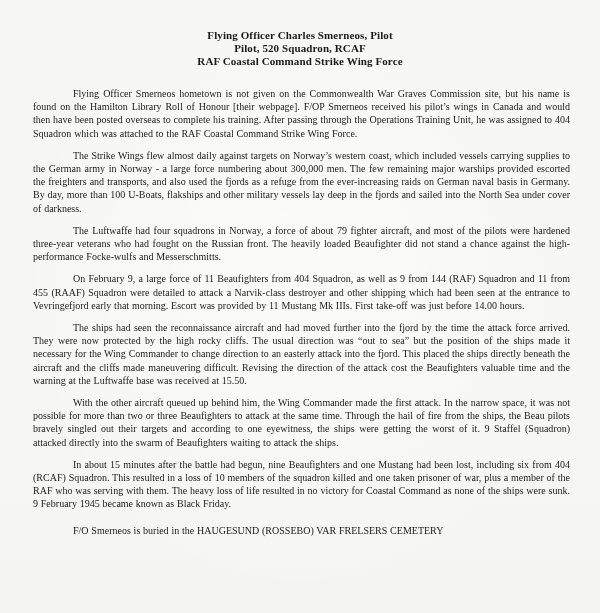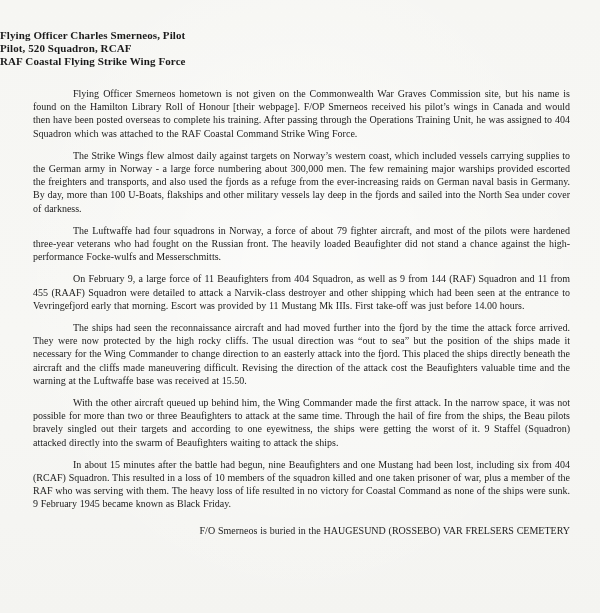--- a/index.html
+++ b/index.html
@@ -17,54 +17,54 @@
     height: 613px;
     background:
       radial-gradient(ellipse at 50% 45%, rgba(255,255,255,0.55) 0%, rgba(255,255,255,0) 70%),
       linear-gradient(180deg, #f6f6f3 0%, #f7f7f4 55%, #f4f4f1 100%);
     font-family: "Liberation Serif", "DejaVu Serif", serif;
     color: #1b1b1b;
     box-sizing: border-box;
   }
   .doc-header {
     padding-top: 29px;
-    text-align: left;
+    text-align: center;
     font-weight: bold;
     font-size: 11px;
     line-height: 13px;
     letter-spacing: 0.1px;
   }
   .doc-body {
     margin-left: 33px;
     margin-right: 30px;
     margin-top: 19px;
   }
   .para {
     margin: 0 0 9px 0;
     font-size: 10px;
     line-height: 13.2px;
     text-align: justify;
     text-indent: 40px;
     hyphens: none;
     word-spacing: 0.3px;
   }
   .closing-line {
-    text-align: right;
+    text-align: left;
     margin-top: 13px;
   }
 </style>
 </head>
 <body>
 
 <div class="page">
 
   <header class="doc-header">
     <div>Flying Officer Charles Smerneos, Pilot</div>
     <div>Pilot, 520 Squadron, RCAF</div>
-    <div>RAF Coastal Flying Strike Wing Force</div>
+    <div>RAF Coastal Command Strike Wing Force</div>
   </header>
 
   <main class="doc-body">
     <p class="para">Flying Officer Smerneos hometown is not given on the Commonwealth War Graves Commission site, but his name is found on the Hamilton Library Roll of Honour [their webpage].  F/OP Smerneos received his pilot’s wings in Canada and would then have been posted overseas to complete his training.   After passing through the Operations Training Unit, he was assigned to 404 Squadron which was attached to the RAF Coastal Command Strike Wing Force.</p>
     <p class="para">The Strike Wings flew almost daily against targets on Norway’s western coast, which included vessels carrying supplies to the German army in Norway - a large force numbering about 300,000 men. The few remaining major warships provided escorted the freighters and transports, and also used the fjords as a refuge from the ever-increasing raids on German naval basis in Germany.  By day, more than 100 U-Boats, flakships and other military vessels lay deep in the fjords and sailed into the North Sea under cover of darkness.</p>
     <p class="para">The Luftwaffe had four squadrons in Norway, a force of about 79 fighter aircraft, and most of the pilots were hardened three-year veterans who had fought on the Russian front.  The heavily loaded Beaufighter did not stand a chance against the high-performance Focke-wulfs and Messerschmitts.</p>
     <p class="para">On February 9, a large force of 11 Beaufighters from 404 Squadron, as well as 9 from 144 (RAF) Squadron and 11 from 455 (RAAF) Squadron were detailed to attack a Narvik-class destroyer and other shipping which had been seen at the entrance to Vevringefjord early that morning. Escort was provided by 11 Mustang Mk IIIs.   First take-off was just before 14.00 hours.</p>
     <p class="para">The ships had seen the reconnaissance aircraft and had moved further into the fjord by the time the attack force arrived.  They were now protected by the high rocky cliffs.   The usual direction was “out to sea” but the position of the ships made it necessary for the Wing Commander to change direction to an easterly attack into the fjord.  This placed the ships directly beneath the aircraft and the cliffs made maneuvering difficult.   Revising the direction of the attack cost the Beaufighters valuable time and the warning at the Luftwaffe base was received at 15.50.</p>
     <p class="para">With the other aircraft queued up behind him, the Wing Commander made the first attack.  In the narrow space, it was not possible for more than two or three Beaufighters to attack at the same time.    Through the hail of fire from the ships, the Beau pilots bravely singled out their targets and according to one eyewitness, the ships were getting the worst of it.  9 Staffel (Squadron) attacked directly into the swarm of Beaufighters waiting to attack the ships.</p>
     <p class="para">In about 15 minutes after the battle had begun, nine Beaufighters and one Mustang had been lost, including six from 404 (RCAF) Squadron.  This resulted in a loss of 10 members of the squadron killed and one taken prisoner of war, plus a member of the RAF who was serving with them. The heavy loss of life resulted in no victory for Coastal Command as none of the ships were sunk.  9 February 1945 became known as Black Friday.</p>

